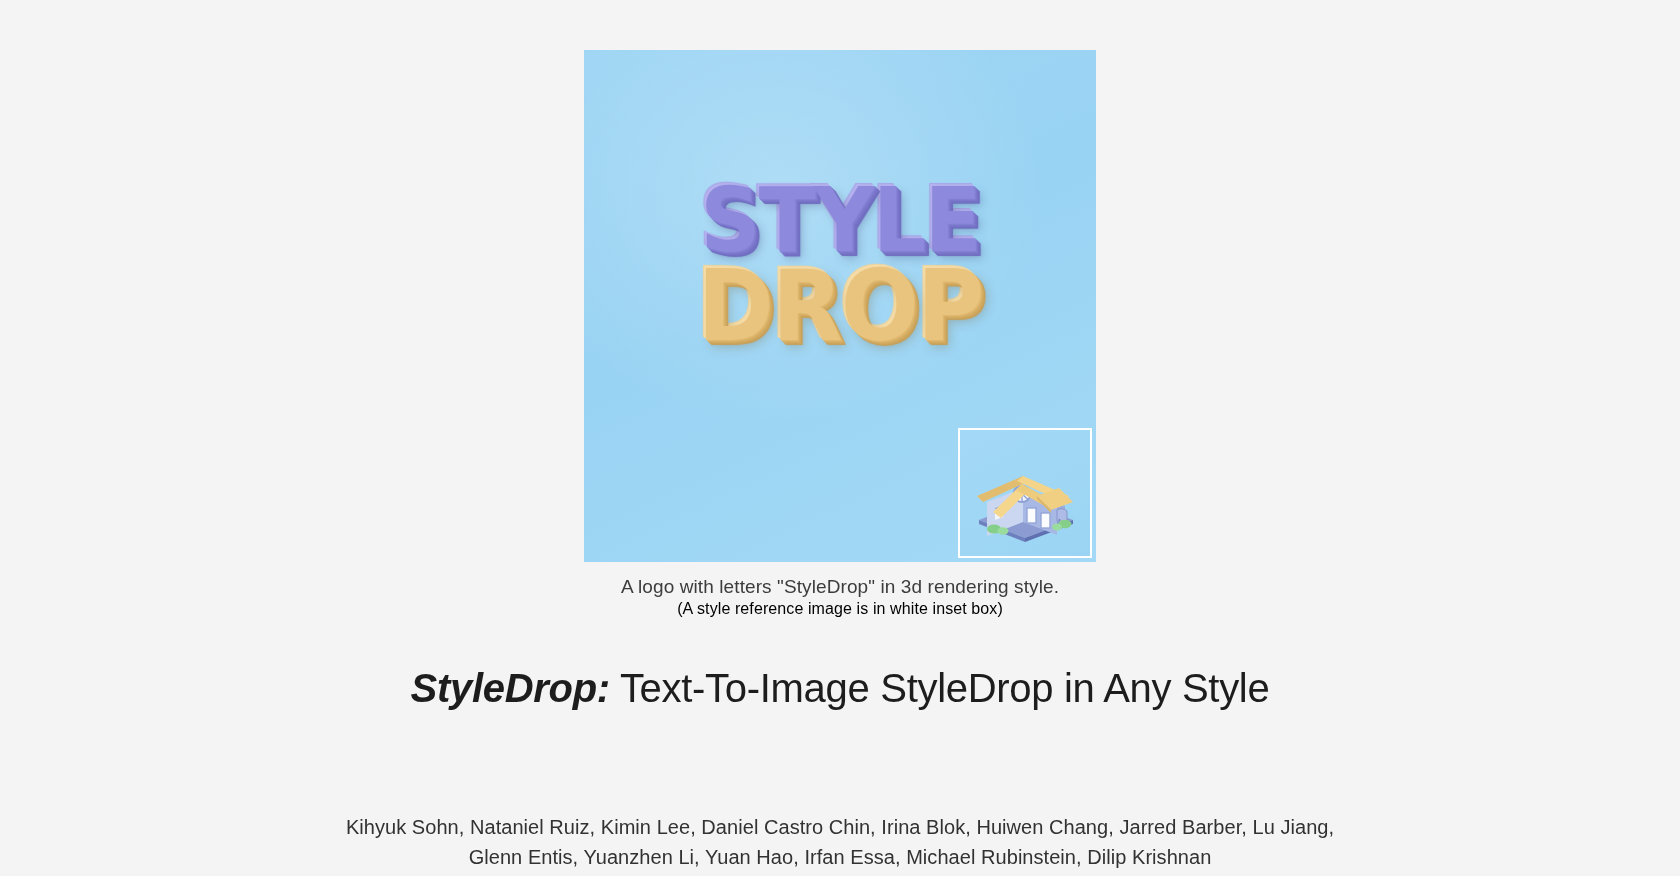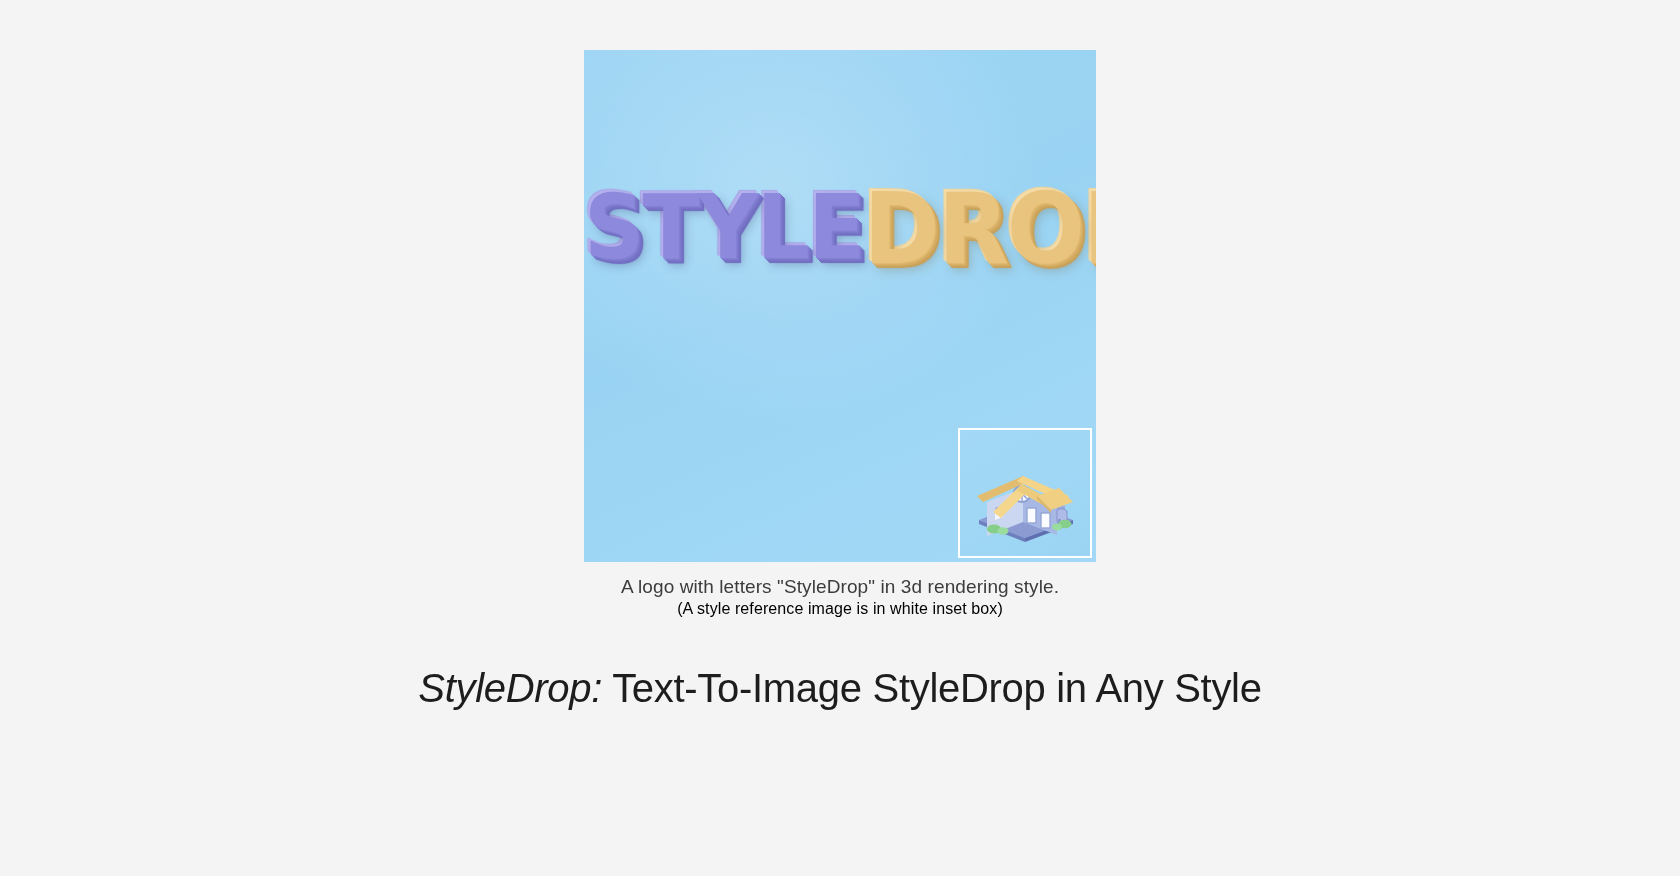--- a/index.html
+++ b/index.html
@@ -49,21 +49,21 @@
     background: radial-gradient(ellipse 80% 70% at 38% 28%, rgba(255,255,255,0.20), rgba(255,255,255,0) 65%);
     pointer-events: none;
   }
 
   .logo-stack {
     position: absolute;
     left: 0;
     right: 0;
     top: 132px;
     display: flex;
-    flex-direction: row;
+    flex-direction: column;
     align-items: center;
     line-height: 0.92;
   }
 
   .logo-line {
     font-family: "DejaVu Sans", sans-serif;
     font-weight: 700;
     letter-spacing: -2px;
     white-space: nowrap;
     -webkit-text-stroke: 9px transparent;
@@ -143,21 +143,21 @@
     margin-top: 48px;
     font-size: 40px;
     color: #1d1d1d;
     text-align: center;
     font-weight: 400;
     letter-spacing: -0.3px;
     white-space: nowrap;
   }
   .paper-title .title-name {
     font-style: italic;
-    font-weight: 400;
+    font-weight: 700;
   }
   .paper-title .title-rest {
     font-style: normal;
   }
 
   
   .authors {
     margin-top: 74px;
     width: 1060px;
     text-align: center;
@@ -226,14 +226,18 @@
 
     </div>
   </div>
 
   <div class="caption-primary">A logo with letters "StyleDrop" in 3d rendering style.</div>
 
   <div class="caption-secondary">(A style reference image is in white inset box)</div>
 
   <h1 class="paper-title"><span class="title-name">StyleDrop:</span><span class="title-rest"> Text-To-Image StyleDrop in Any Style</span></h1>
 
+  <div class="authors">
+    <span class="author-line">Kihyuk Sohn, Nataniel Ruiz, Kimin Lee, Daniel Castro Chin, Irina Blok, Huiwen Chang, Jarred Barber, Lu Jiang,</span>
+    <span class="author-line">Glenn Entis, Yuanzhen Li, Yuan Hao, Irfan Essa, Michael Rubinstein, Dilip Krishnan</span>
+  </div>
 
 </div>
 
 </body></html>

